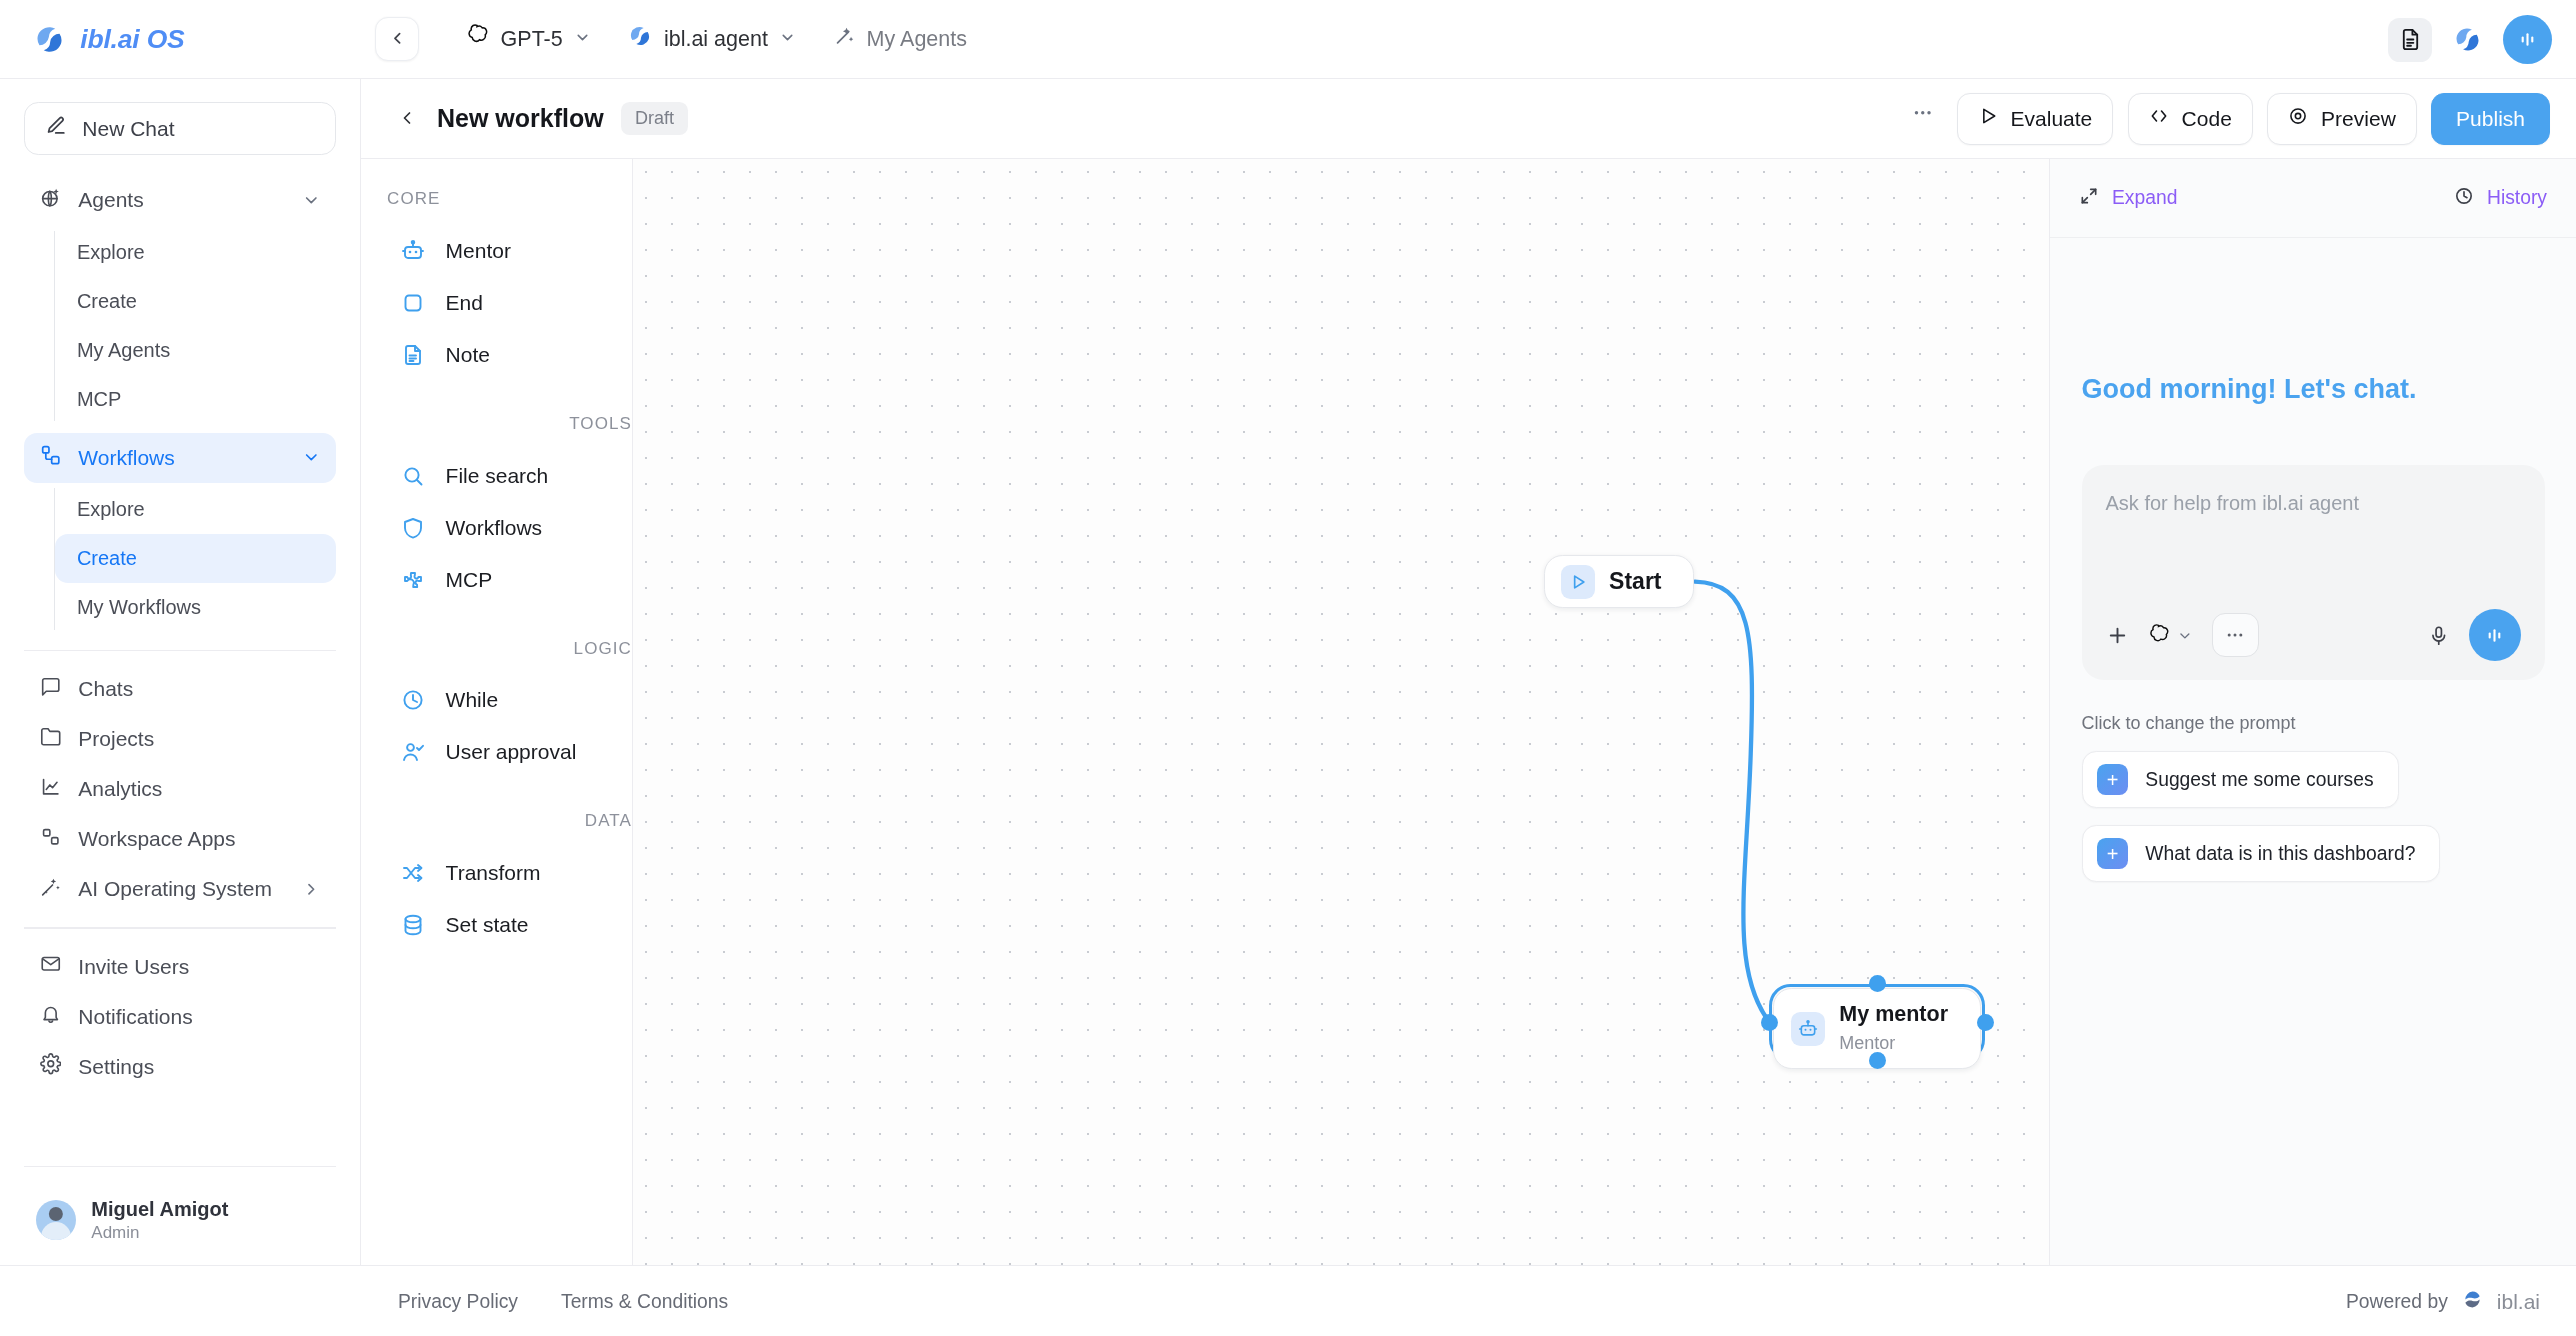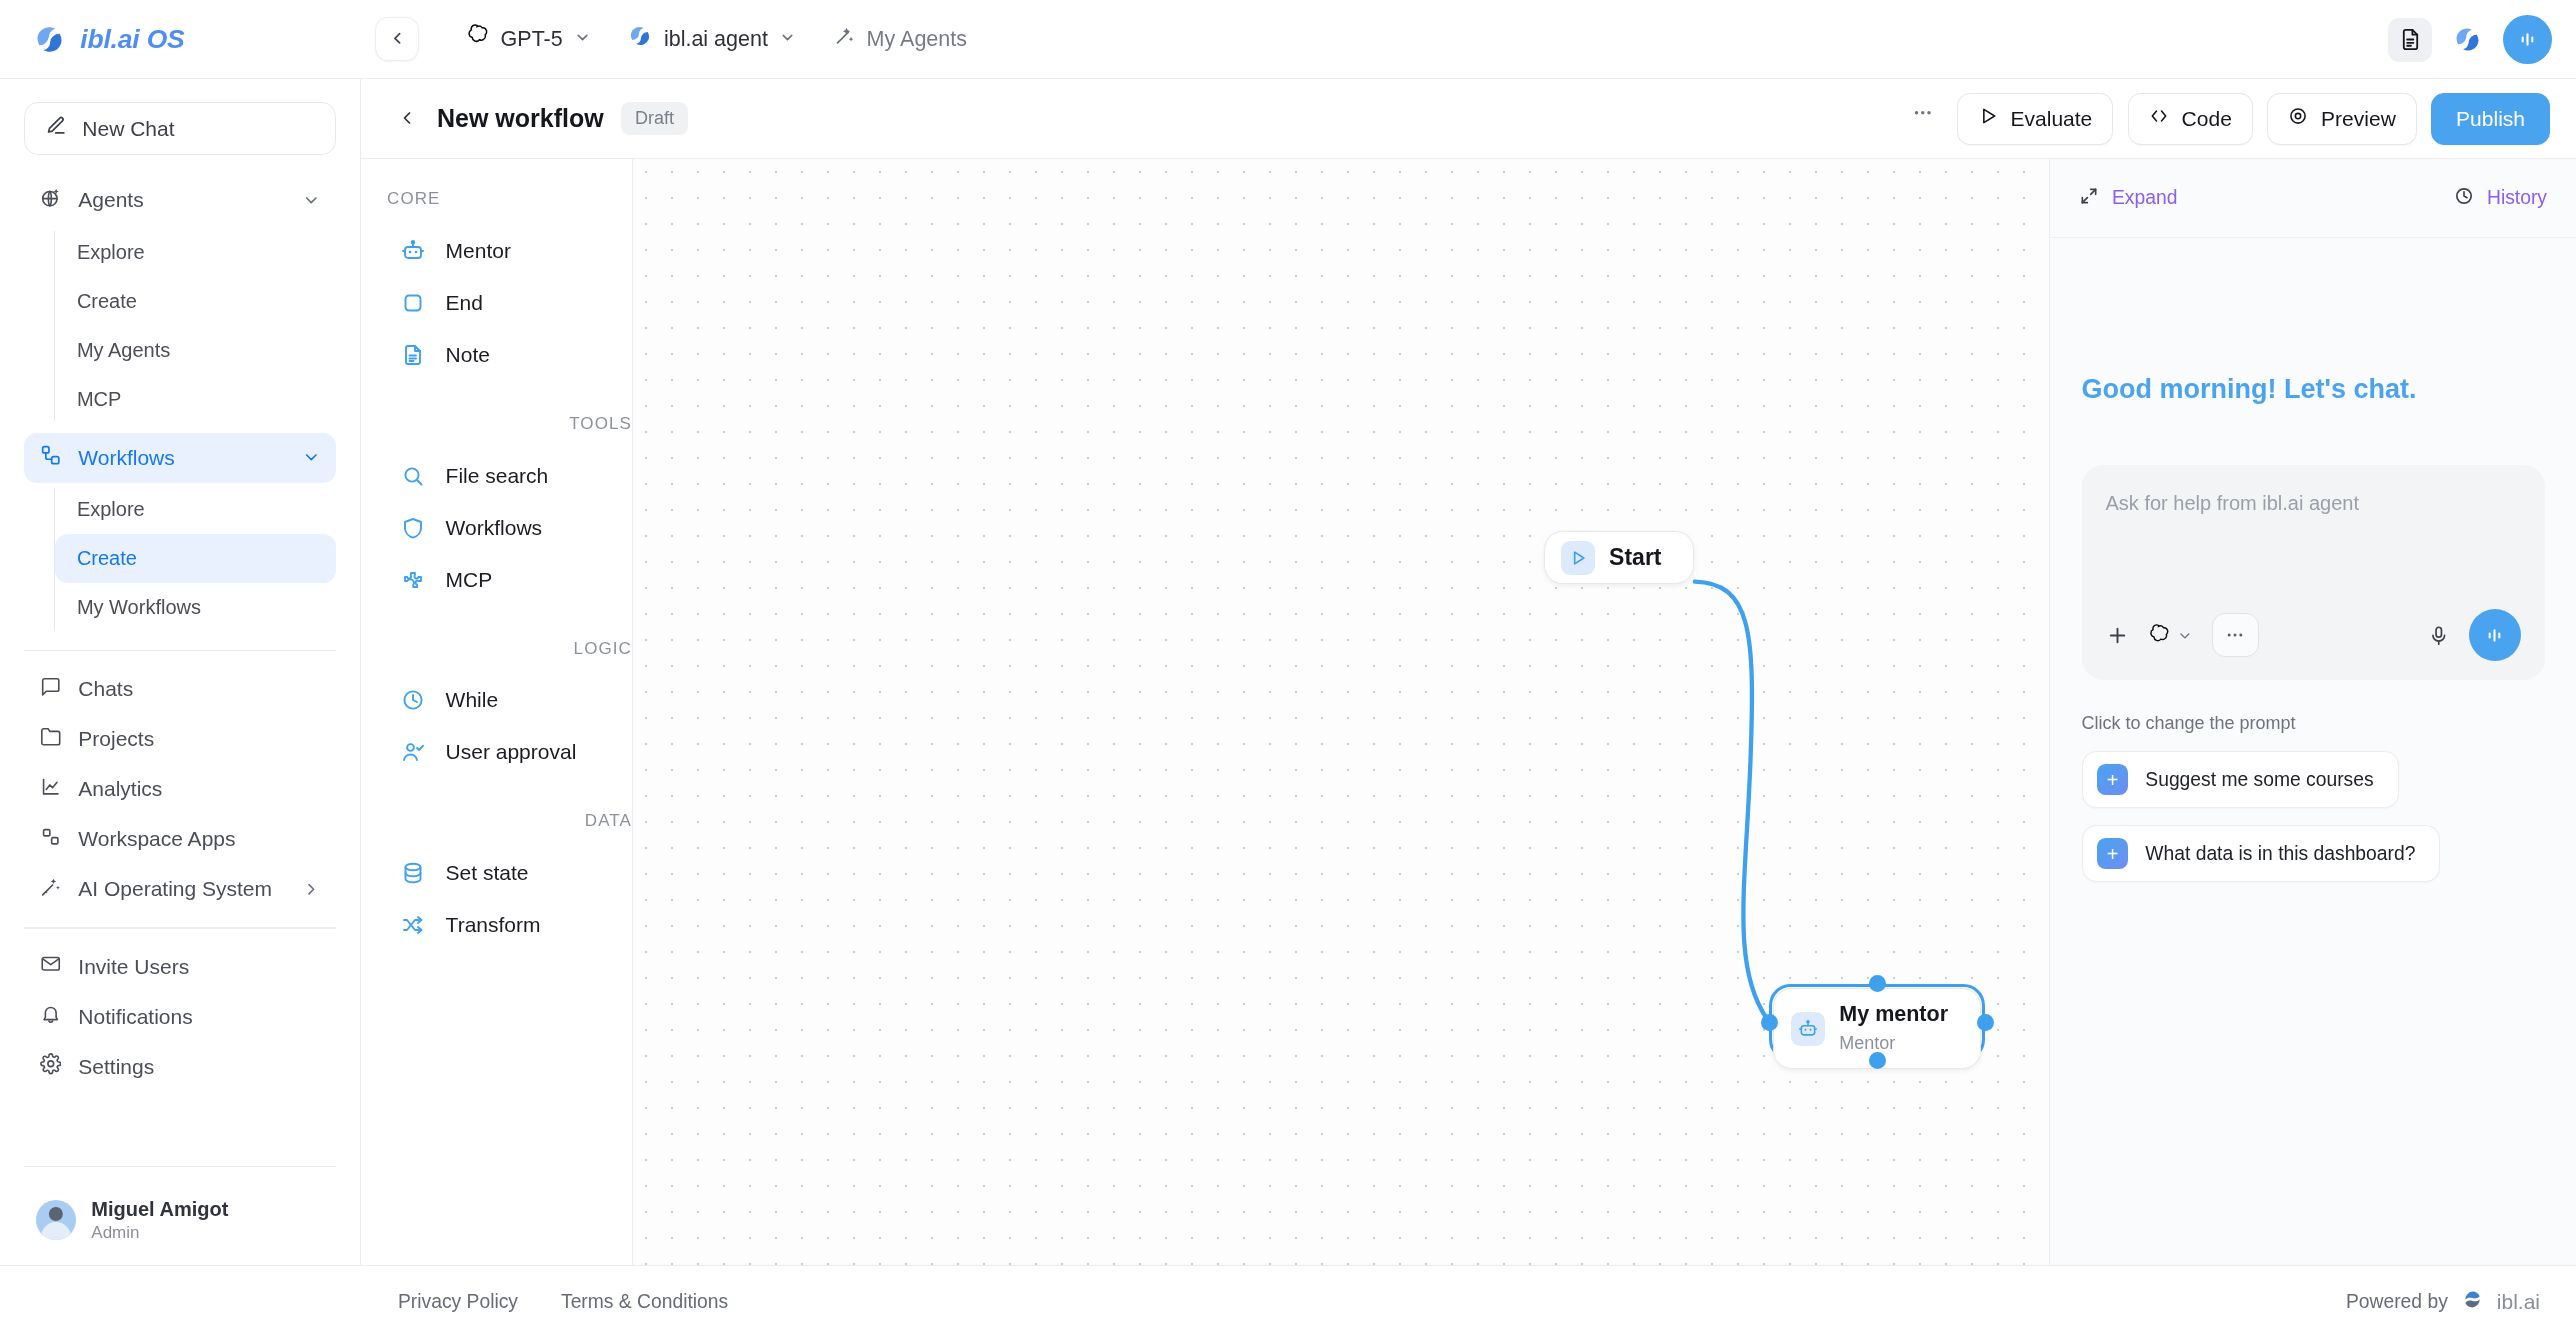--- a/index.html
+++ b/index.html
@@ -138,21 +138,21 @@
     flex: 1; position: relative; min-width: 0; overflow: hidden;
     background-color: #fdfdfd;
     background-image: radial-gradient(#c9ccd2 1.1px, transparent 1.1px);
     background-size: 26px 26px;
   }
   .node {
     position: absolute; background: #fff; border-radius: 18.6px;
     display: flex; align-items: center; box-shadow: 0 1.4px 5px rgba(16,24,40,0.07);
   }
   .node-start {
-    left: 911px; top: 372px; width: 150px; height: 53px;
+    left: 911px; top: 396px; width: 150px; height: 53px;
     border: 1.4px solid #e6e8ec; padding-left: 15.8px; gap: 14.3px;
   }
   .node-ico-box {
     width: 34px; height: 34px; border-radius: 9.3px; background: #ddeafc;
     display: flex; align-items: center; justify-content: center; flex: 0 0 auto;
   }
   .node-start-label { font-size: 23px; font-weight: 600; color: #15171c; }
   .node-mentor {
     left: 1140px; top: 829px; width: 208px; height: 81px;
     border: 1.4px solid #e6e8ec; padding-left: 17px; gap: 14.3px;
@@ -614,38 +614,38 @@
                   <path d="M3 20a6.6 6.6 0 0 1 13 0"></path>
                   <polyline points="16 8 18 10 22 5.8"></polyline>
                 </svg>
             </span>
             <span>User approval</span>
           </div>
 
           <div class="pal-section mt">DATA</div>
           <div class="pal-item">
             <span class="pal-ico">
-              <svg viewBox="0 0 24 24" width="24" height="24" fill="none" stroke="#3fa0ee" stroke-width="1.9" stroke-linecap="round">
-                  <ellipse cx="12" cy="6" rx="7.5" ry="3.2"></ellipse>
-                  <path d="M4.5 6v12c0 1.8 3.4 3.2 7.5 3.2s7.5-1.4 7.5-3.2V6"></path>
-                  <path d="M4.5 12c0 1.8 3.4 3.2 7.5 3.2s7.5-1.4 7.5-3.2"></path>
-                </svg>
-            </span>
-            <span>Set state</span>
-          </div>
-          <div class="pal-item">
-            <span class="pal-ico">
               <svg viewBox="0 0 24 24" width="24" height="24" fill="none" stroke="#3fa0ee" stroke-width="1.9" stroke-linecap="round" stroke-linejoin="round">
                   <path d="M3 7h3l8 10h4"></path>
                   <path d="M3 17h3l8-10h4"></path>
                   <polyline points="17 4 20.5 7 17 10"></polyline>
                   <polyline points="17 14 20.5 17 17 20"></polyline>
                 </svg>
             </span>
             <span>Transform</span>
+          </div>
+          <div class="pal-item">
+            <span class="pal-ico">
+              <svg viewBox="0 0 24 24" width="24" height="24" fill="none" stroke="#3fa0ee" stroke-width="1.9" stroke-linecap="round">
+                  <ellipse cx="12" cy="6" rx="7.5" ry="3.2"></ellipse>
+                  <path d="M4.5 6v12c0 1.8 3.4 3.2 7.5 3.2s7.5-1.4 7.5-3.2V6"></path>
+                  <path d="M4.5 12c0 1.8 3.4 3.2 7.5 3.2s7.5-1.4 7.5-3.2"></path>
+                </svg>
+            </span>
+            <span>Set state</span>
           </div>
         </div>
 
         <div class="canvas">
 
           <svg style="position:absolute;inset:0;width:100%;height:100%;pointer-events:none;" viewBox="0 0 1976 1544" width="1416" height="1106">
             <path d="M1482 590 C 1560 592, 1566 660, 1560 830 C 1554 1010, 1530 1130, 1586 1205" fill="none" stroke="#3fa0ee" stroke-width="6" stroke-linecap="round"></path>
           </svg>
 
           <div class="node node-start">

